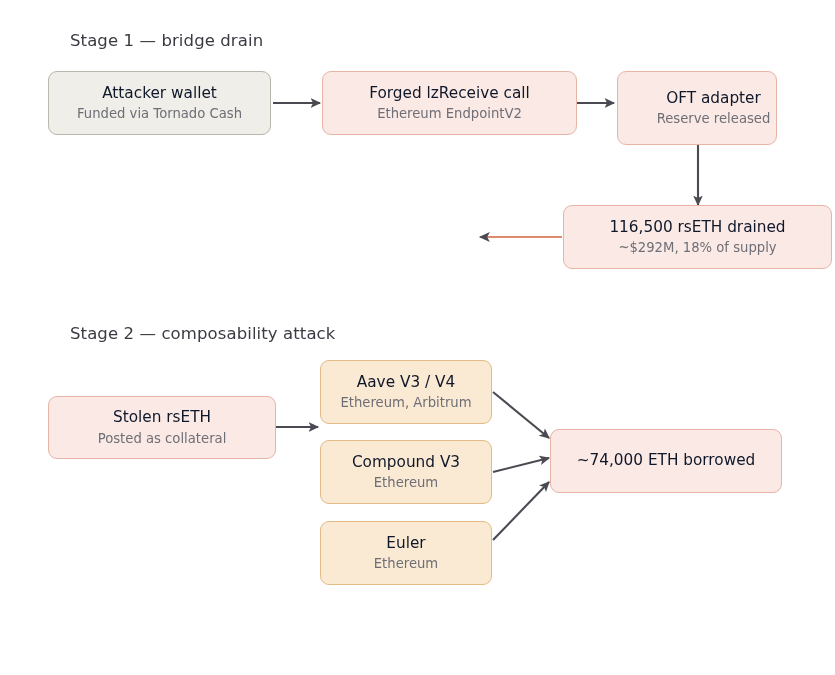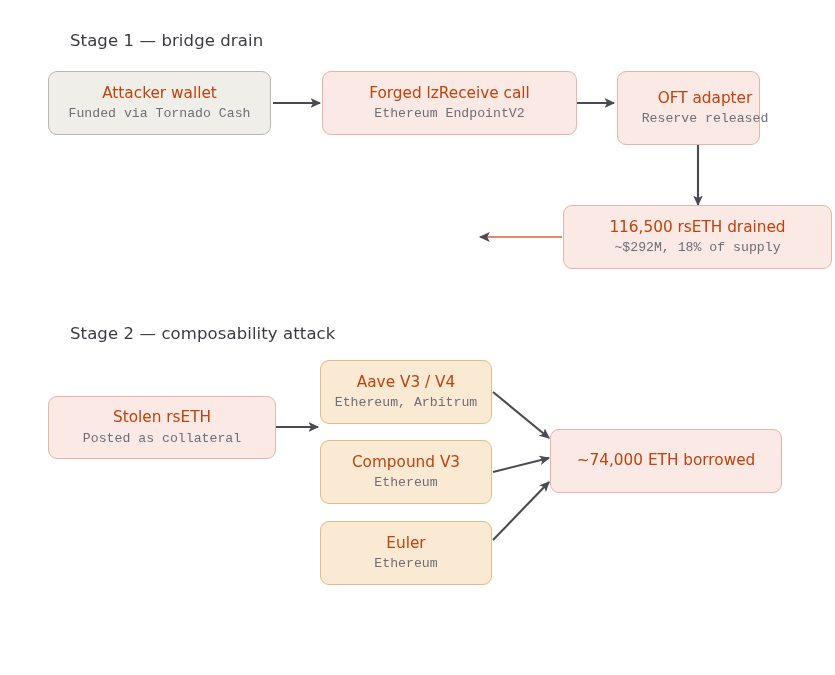--- a/index.html
+++ b/index.html
@@ -45,31 +45,30 @@
     background: #efeee8;
     display: flex;
     flex-direction: column;
     align-items: center;
     justify-content: center;
     text-align: center;
     padding: 2px 8px;
   }
   .node .title {
     font-size: 15.3px;
-    color: #c2410c;
+    color: #0f172a;
     line-height: 1.28;
     white-space: nowrap;
   }
   .node .sub {
     font-size: 13.2px;
     color: #6e6e77;
     line-height: 1.3;
     margin-top: 2px;
     white-space: nowrap;
-    font-family: Liberation Mono, monospace;
   }
   .node.gray {
     background: #efeee8;
     border-color: #b8b8ac;
   }
   .node.pink {
     background: #fae9e4;
     border-color: #e8b4a6;
   }
   .node.tan {
@@ -120,21 +119,21 @@
   <div class="node gray" style="left:48px; top:71px; width:223px; height:64px;">
     <div class="title">Attacker wallet</div>
     <div class="sub">Funded via Tornado Cash</div>
   </div>
 
   <div class="node pink" style="left:322px; top:71px; width:255px; height:64px;">
     <div class="title">Forged lzReceive call</div>
     <div class="sub">Ethereum EndpointV2</div>
   </div>
 
-  <div class="node pink" style="left:617px; top:71px; width:143px; height:74px;padding-left:41px;">
+  <div class="node pink" style="left:617px; top:71px; width:160px; height:74px;padding-left:41px;">
     <div class="title">OFT adapter</div>
     <div class="sub">Reserve released</div>
   </div>
 
   <div class="node pink" style="left:563px; top:205px; width:269px; height:64px;">
     <div class="title">116,500 rsETH drained</div>
     <div class="sub">~$292M, 18% of supply</div>
   </div>
 
   <div class="stage-heading" style="left:48px; top:324px;">Stage 2 — composability attack</div>

